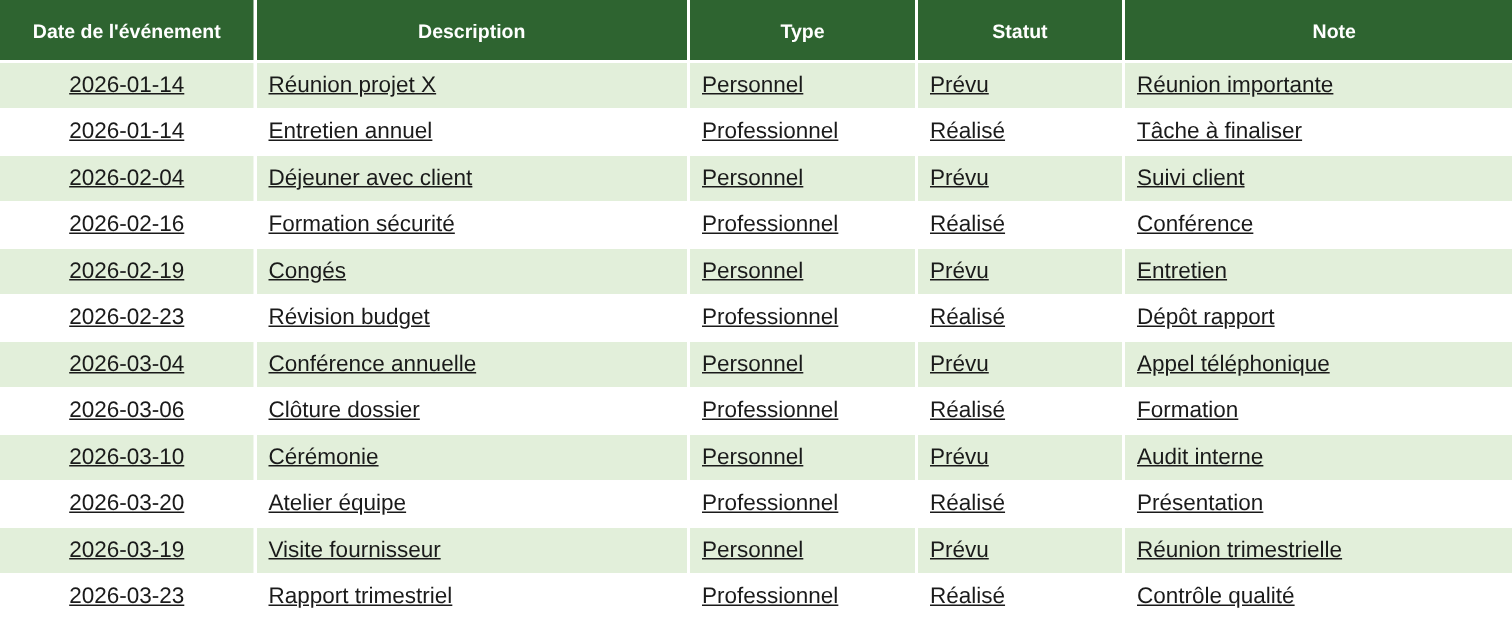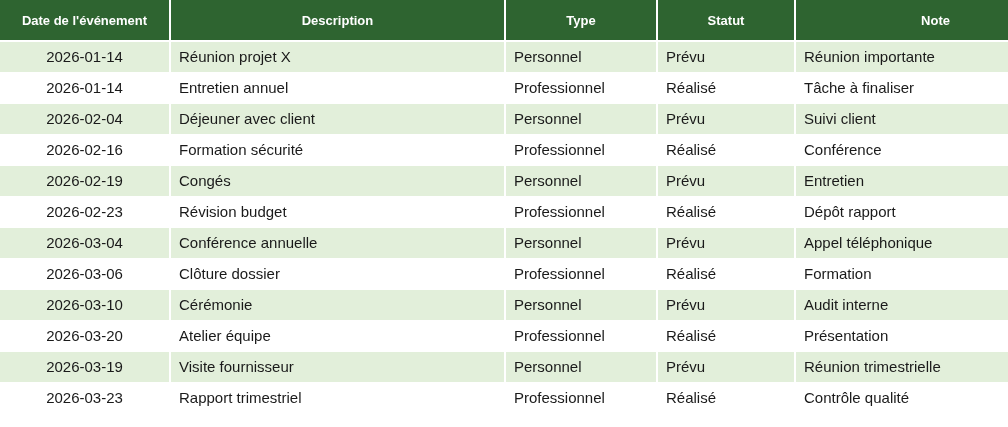--- a/index.html
+++ b/index.html
@@ -38,33 +38,34 @@
   }
   table.data-table td {
     font-size: 15px;
     color: #1a1a1a;
     height: 31px;
     padding: 0 8px;
     border-right: 2px solid #ffffff;
     border-bottom: 1px solid #ffffff;
     white-space: nowrap;
     overflow: hidden;
+    text-decoration: underline;
   }
   table.data-table td:last-child { border-right: none; }
   table.data-table td.cell-date {
     text-align: center;
   }
   tr.row-odd td {
     background: #e2efda;
   }
   tr.row-even td {
     background: #ffffff;
   }
   .col-date  { width: 170px; }
-  .col-desc  { width: 335px; }
+  .col-desc  { width: 289px; }
   .col-type  { width: 152px; }
   .col-stat  { width: 138px; }
   .col-note  { width: 280px; }
 </style>
 </head>
 <body>
 
 <table class="data-table">
   <thead>
     <tr>

